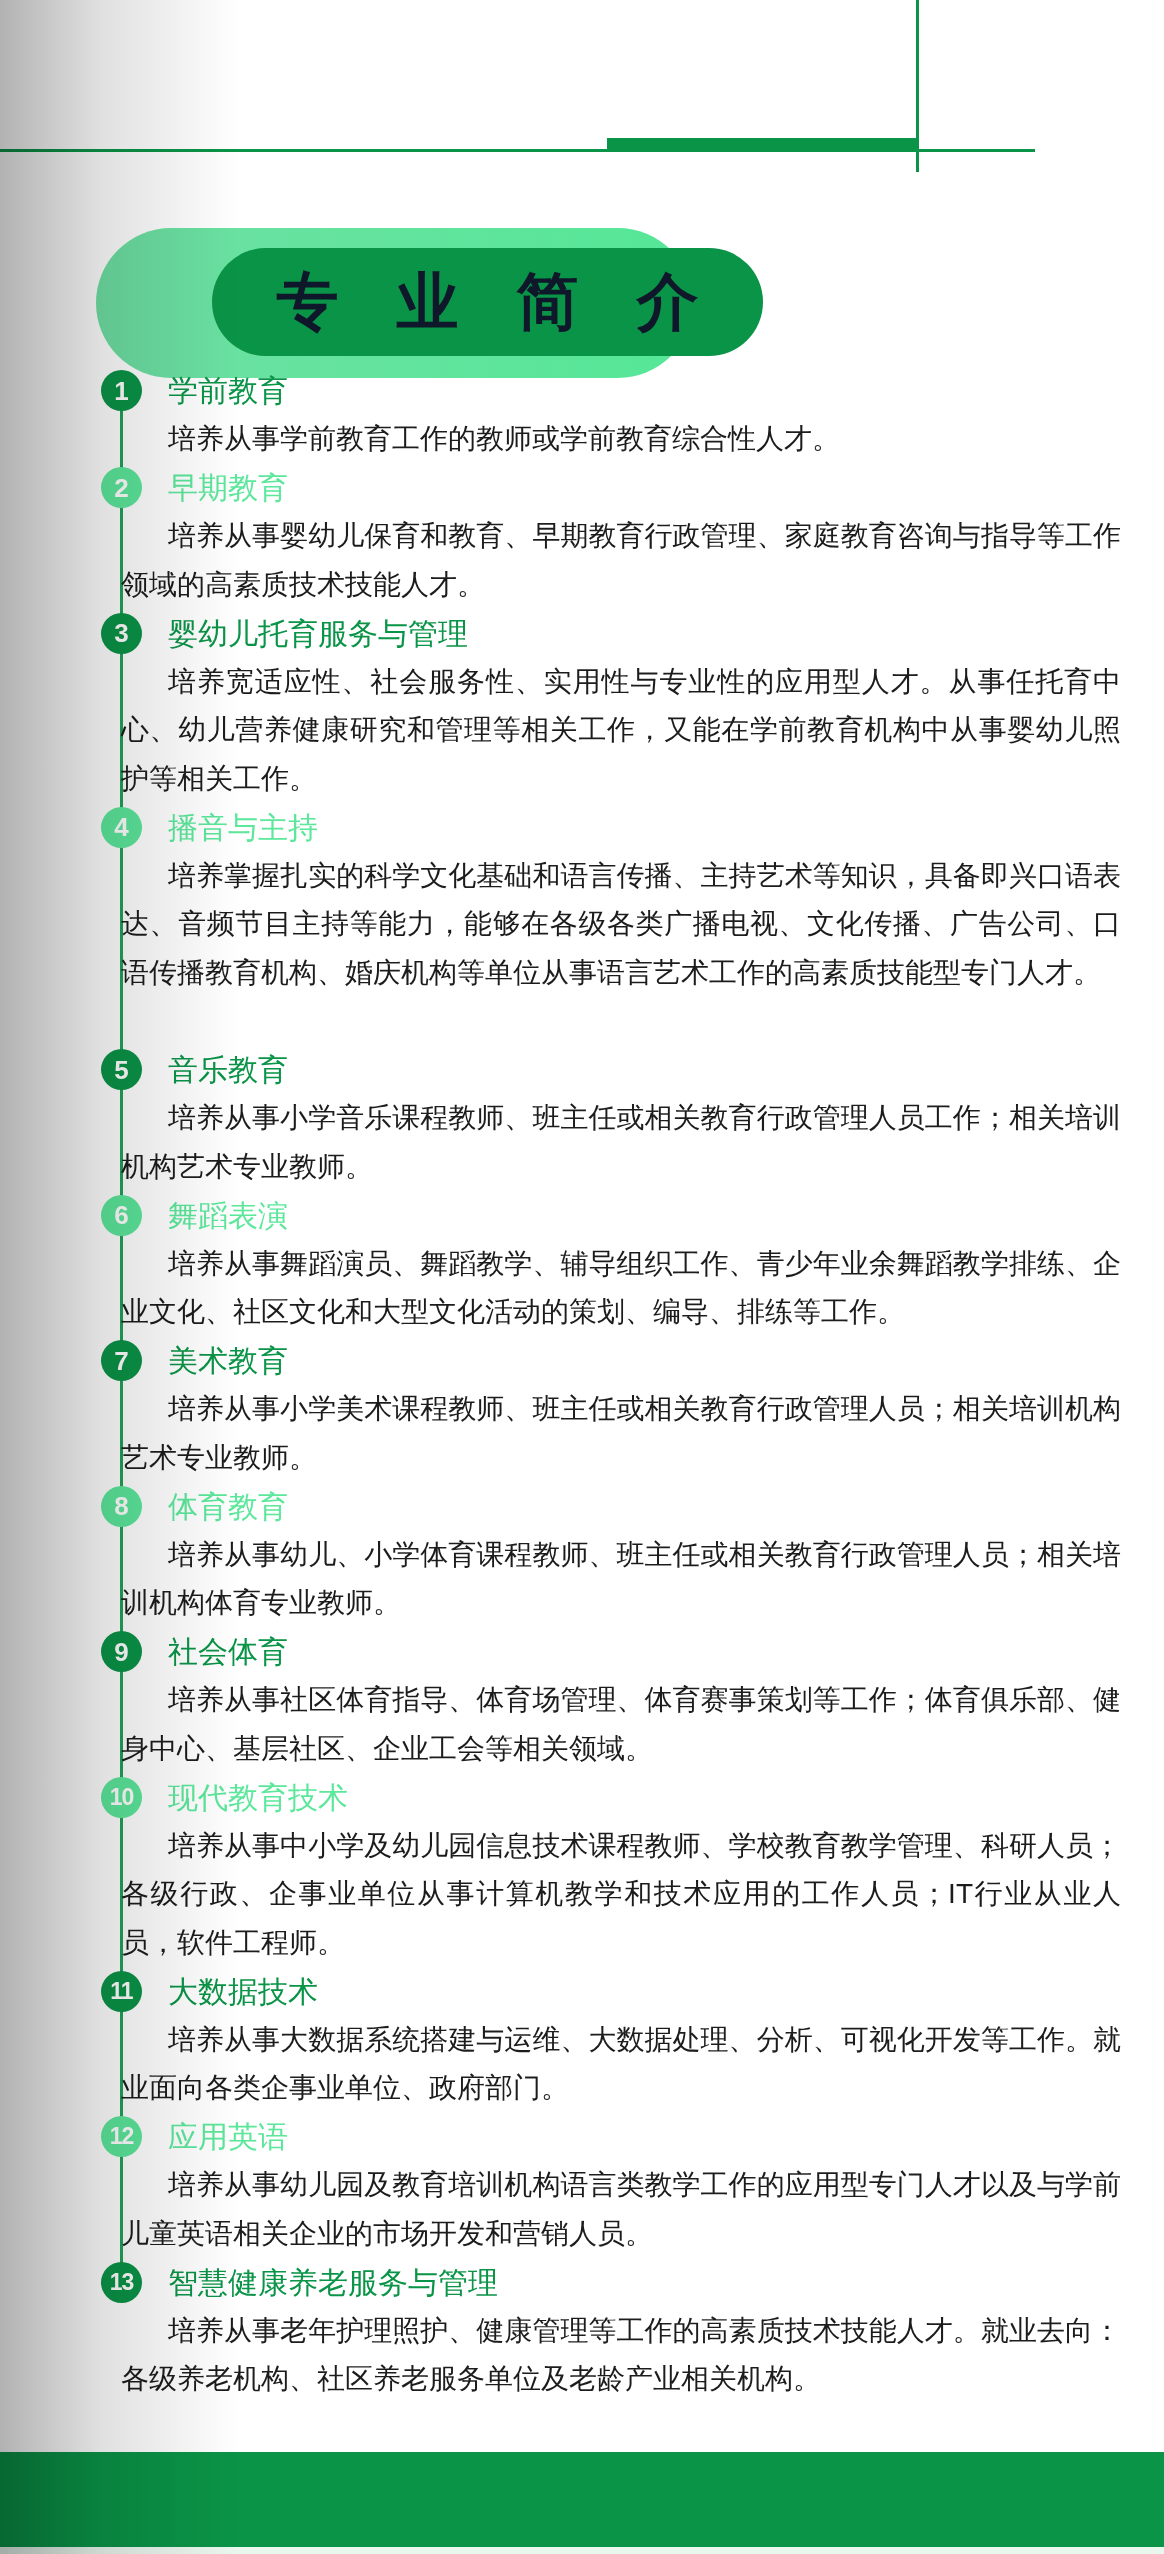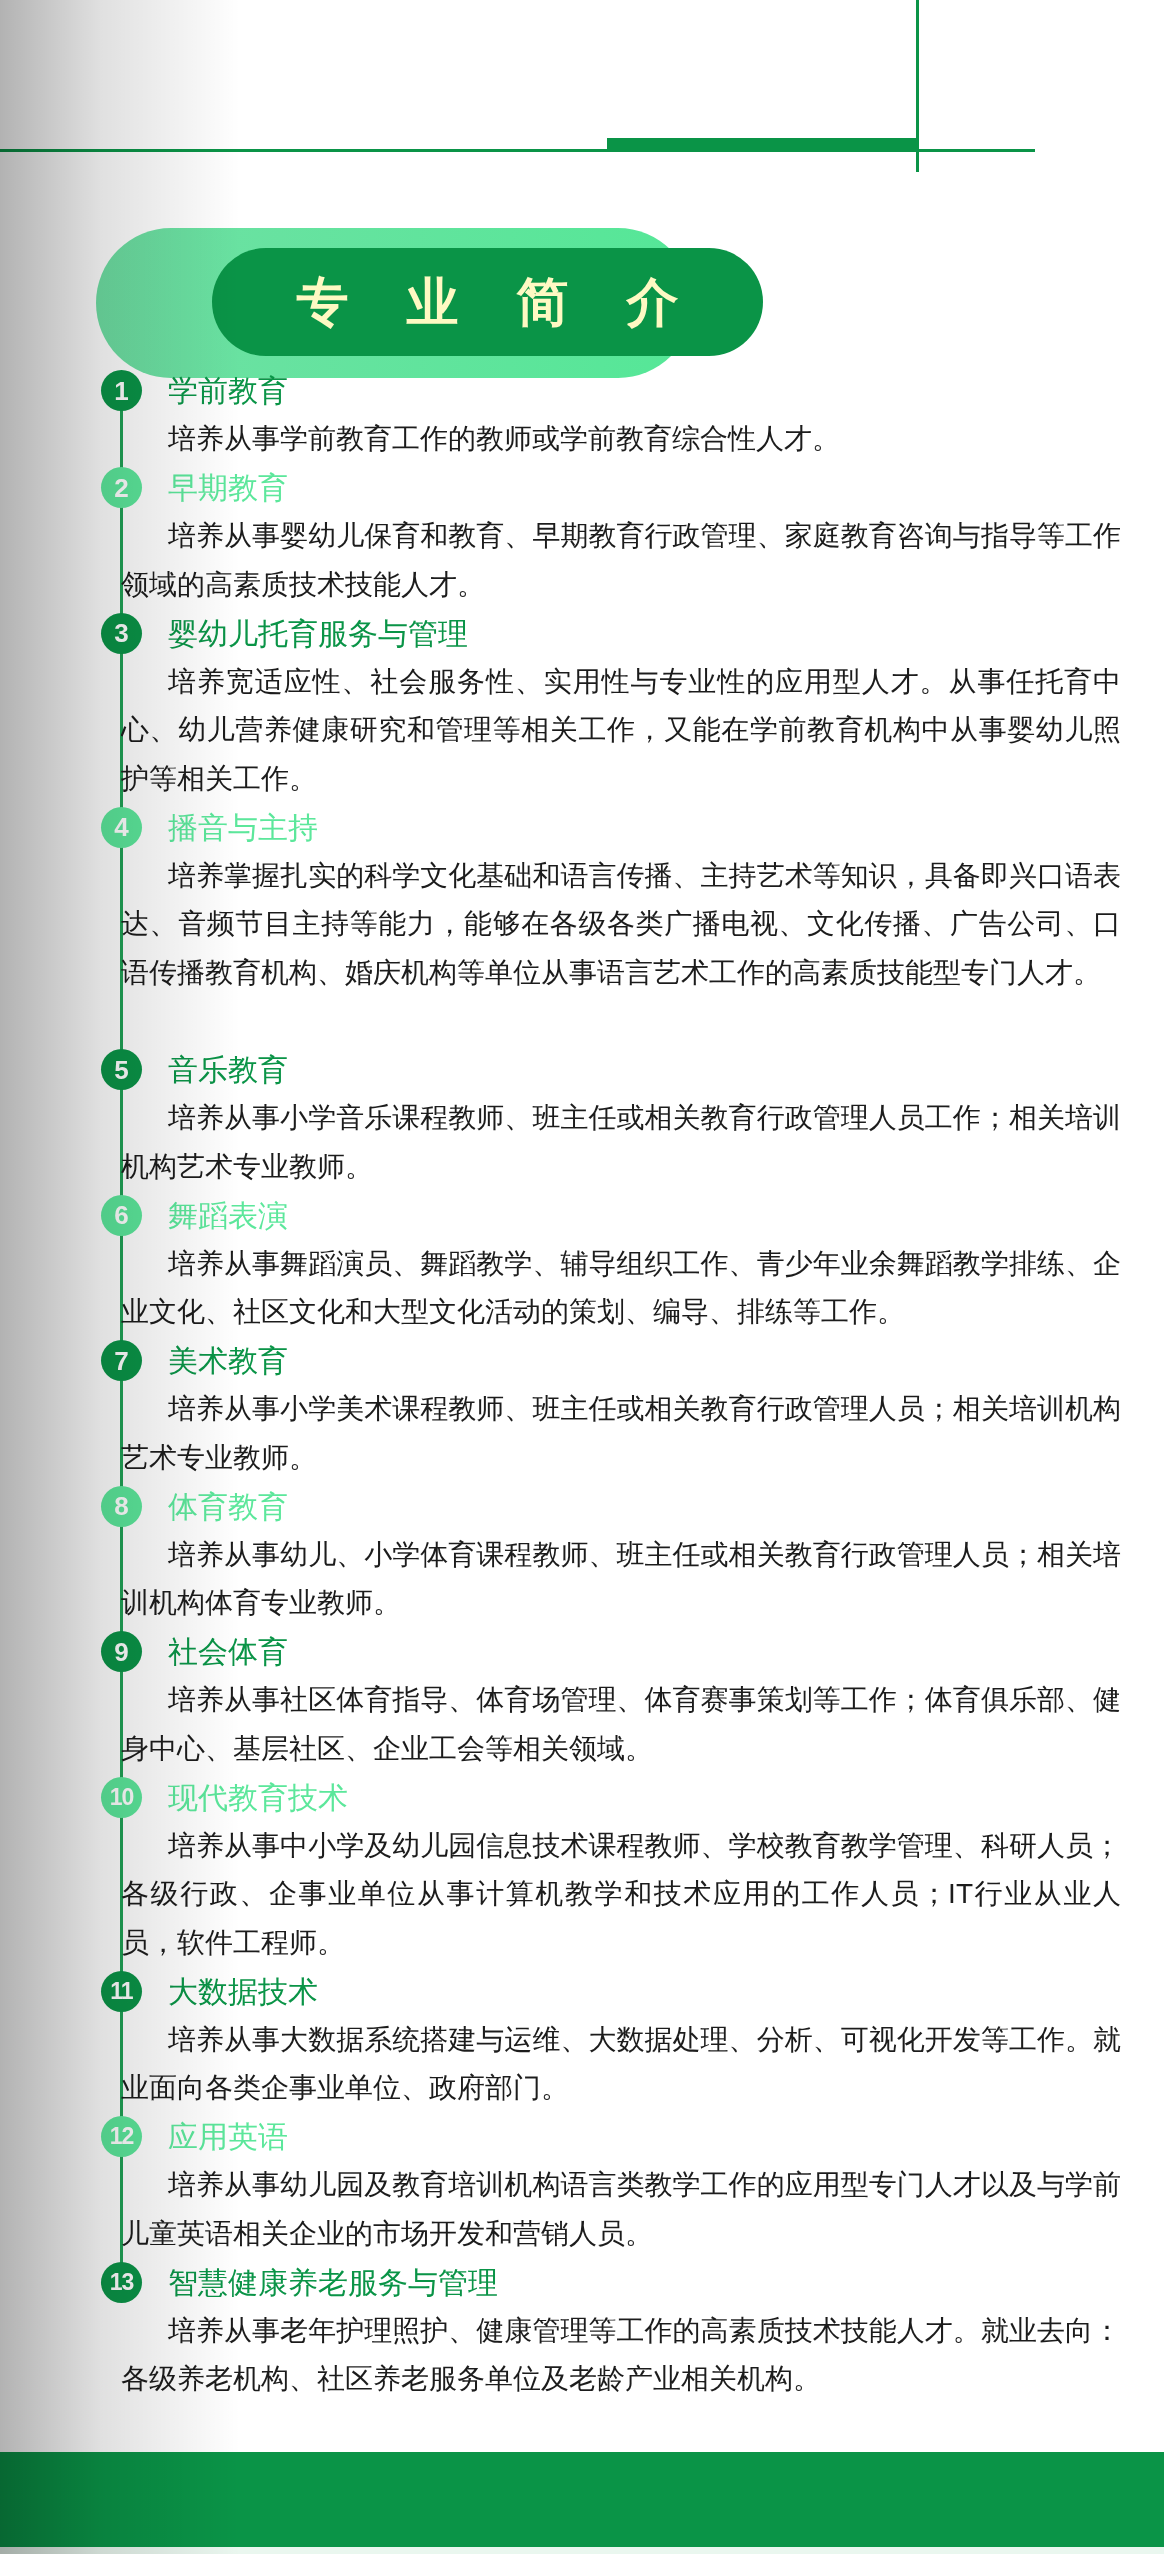--- a/index.html
+++ b/index.html
@@ -44,22 +44,22 @@
     position: absolute;
     left: 212px; top: 248px;
     width: 551px; height: 108px;
     border-radius: 54px;
     background: var(--primary);
     display: flex;
     align-items: center;
     justify-content: center;
   }
   .badge-dark .badge-text {
-    color: #fef9c3;
-    font-size: 52px;
+    color: #0f172a;
+    font-size: 62px;
     font-weight: 700;
     letter-spacing: 58px;
     margin-right: -58px;
     white-space: nowrap;
     line-height: 1;
   }
 
   
   .connector {
     position: absolute;

